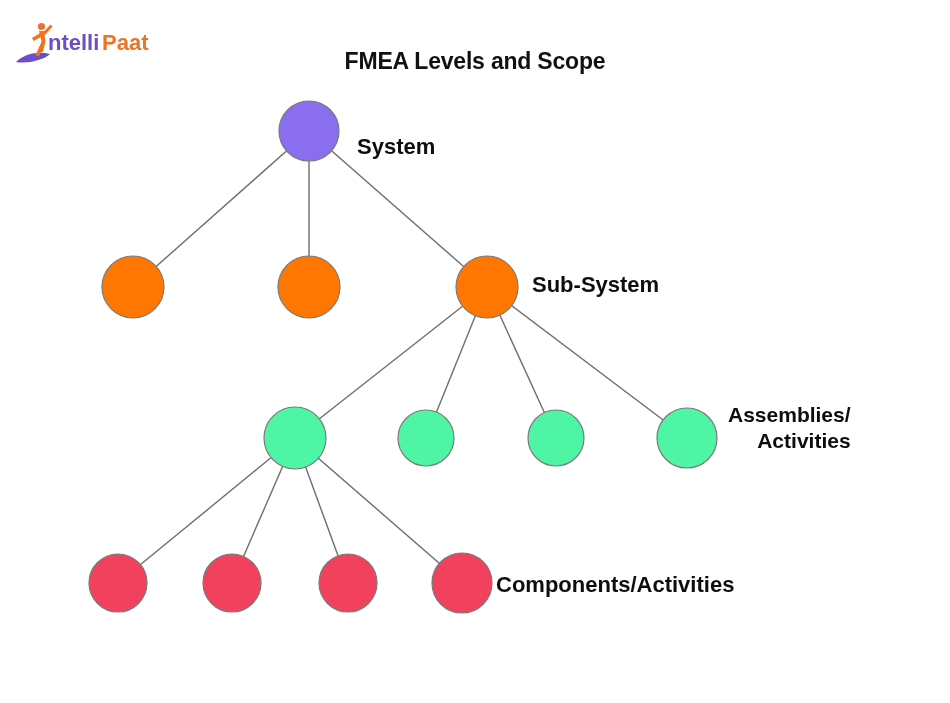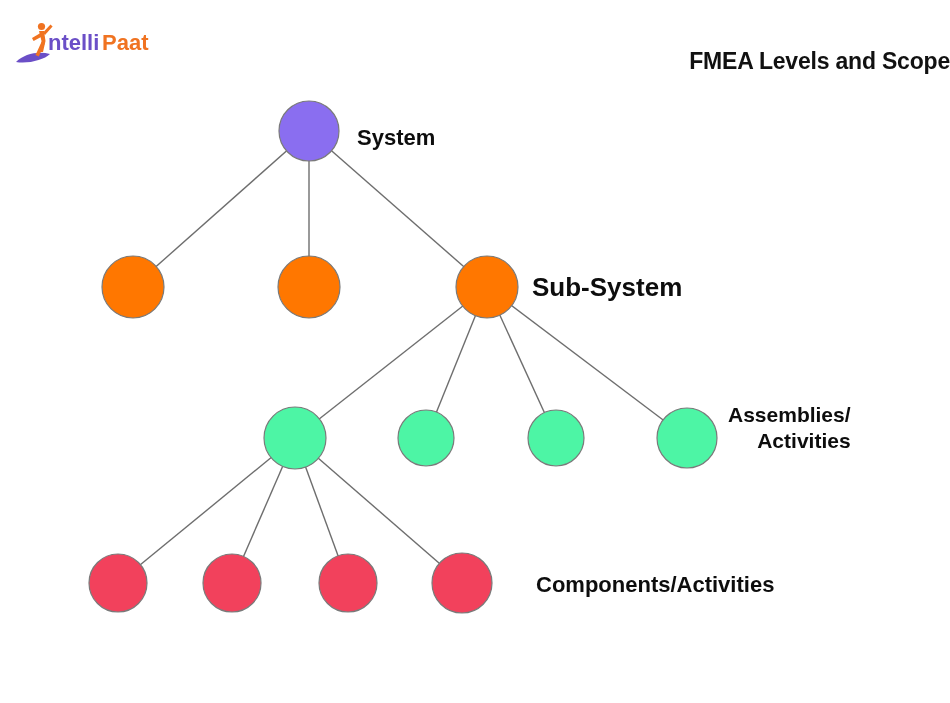--- a/index.html
+++ b/index.html
@@ -27,21 +27,21 @@
     width: 150px;
     height: 50px;
   }
 
   
   #page-title {
     position: absolute;
     left: 0;
     top: 38px;
     width: 950px;
-    text-align: right;
+    text-align: center;
     font-size: 23px;
     font-weight: bold;
     color: #111111;
     letter-spacing: -0.2px;
   }
 
   
   #graph {
     position: absolute;
     left: 0;
@@ -53,36 +53,36 @@
   
   .level-label {
     position: absolute;
     font-weight: bold;
     color: #0d0d0d;
     white-space: pre-line;
     line-height: 1.25;
   }
   #label-system {
     left: 357px;
-    top: 114px;
+    top: 123px;
     font-size: 22px;
   }
   #label-subsystem {
     left: 532px;
     top: 261px;
-    font-size: 26px;
+    font-size: 22px;
   }
   #label-assemblies {
     left: 728px;
     top: 392px;
     font-size: 21px;
     text-align: right;
   }
   #label-components {
-    left: 536px;
+    left: 496px;
     top: 561px;
     font-size: 22px;
   }
 </style>
 </head>
 <body>
 
 <div id="canvas">
 
   <div id="logo">

